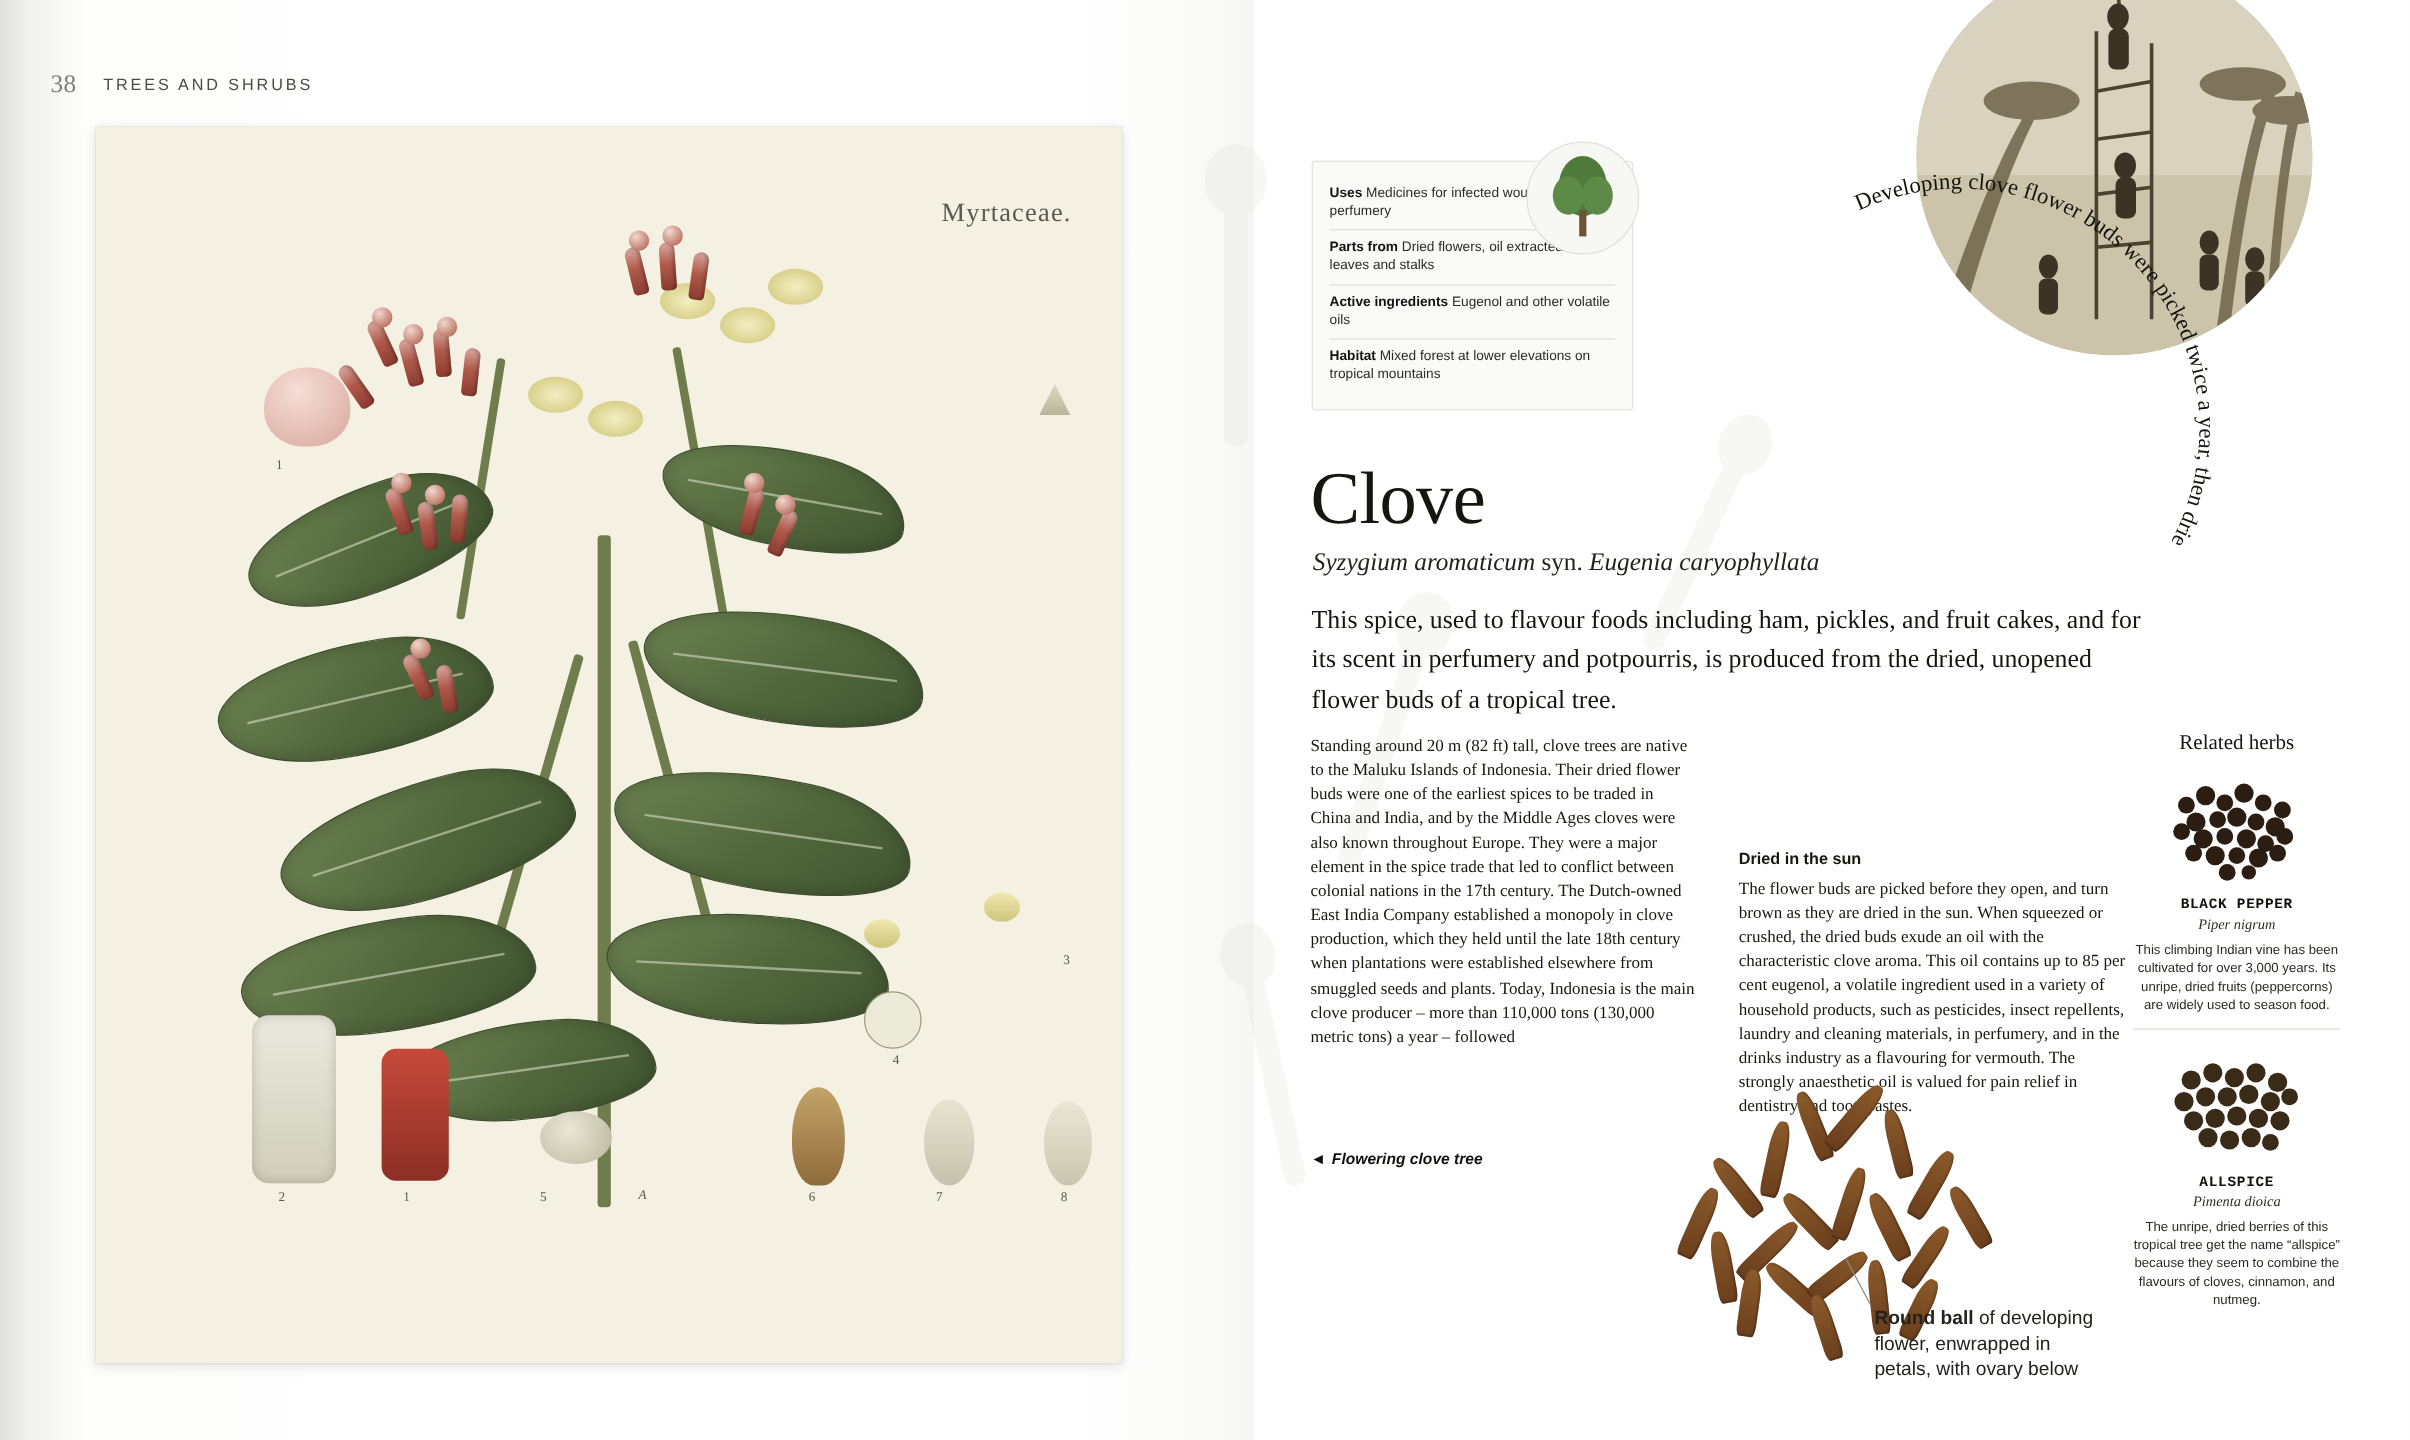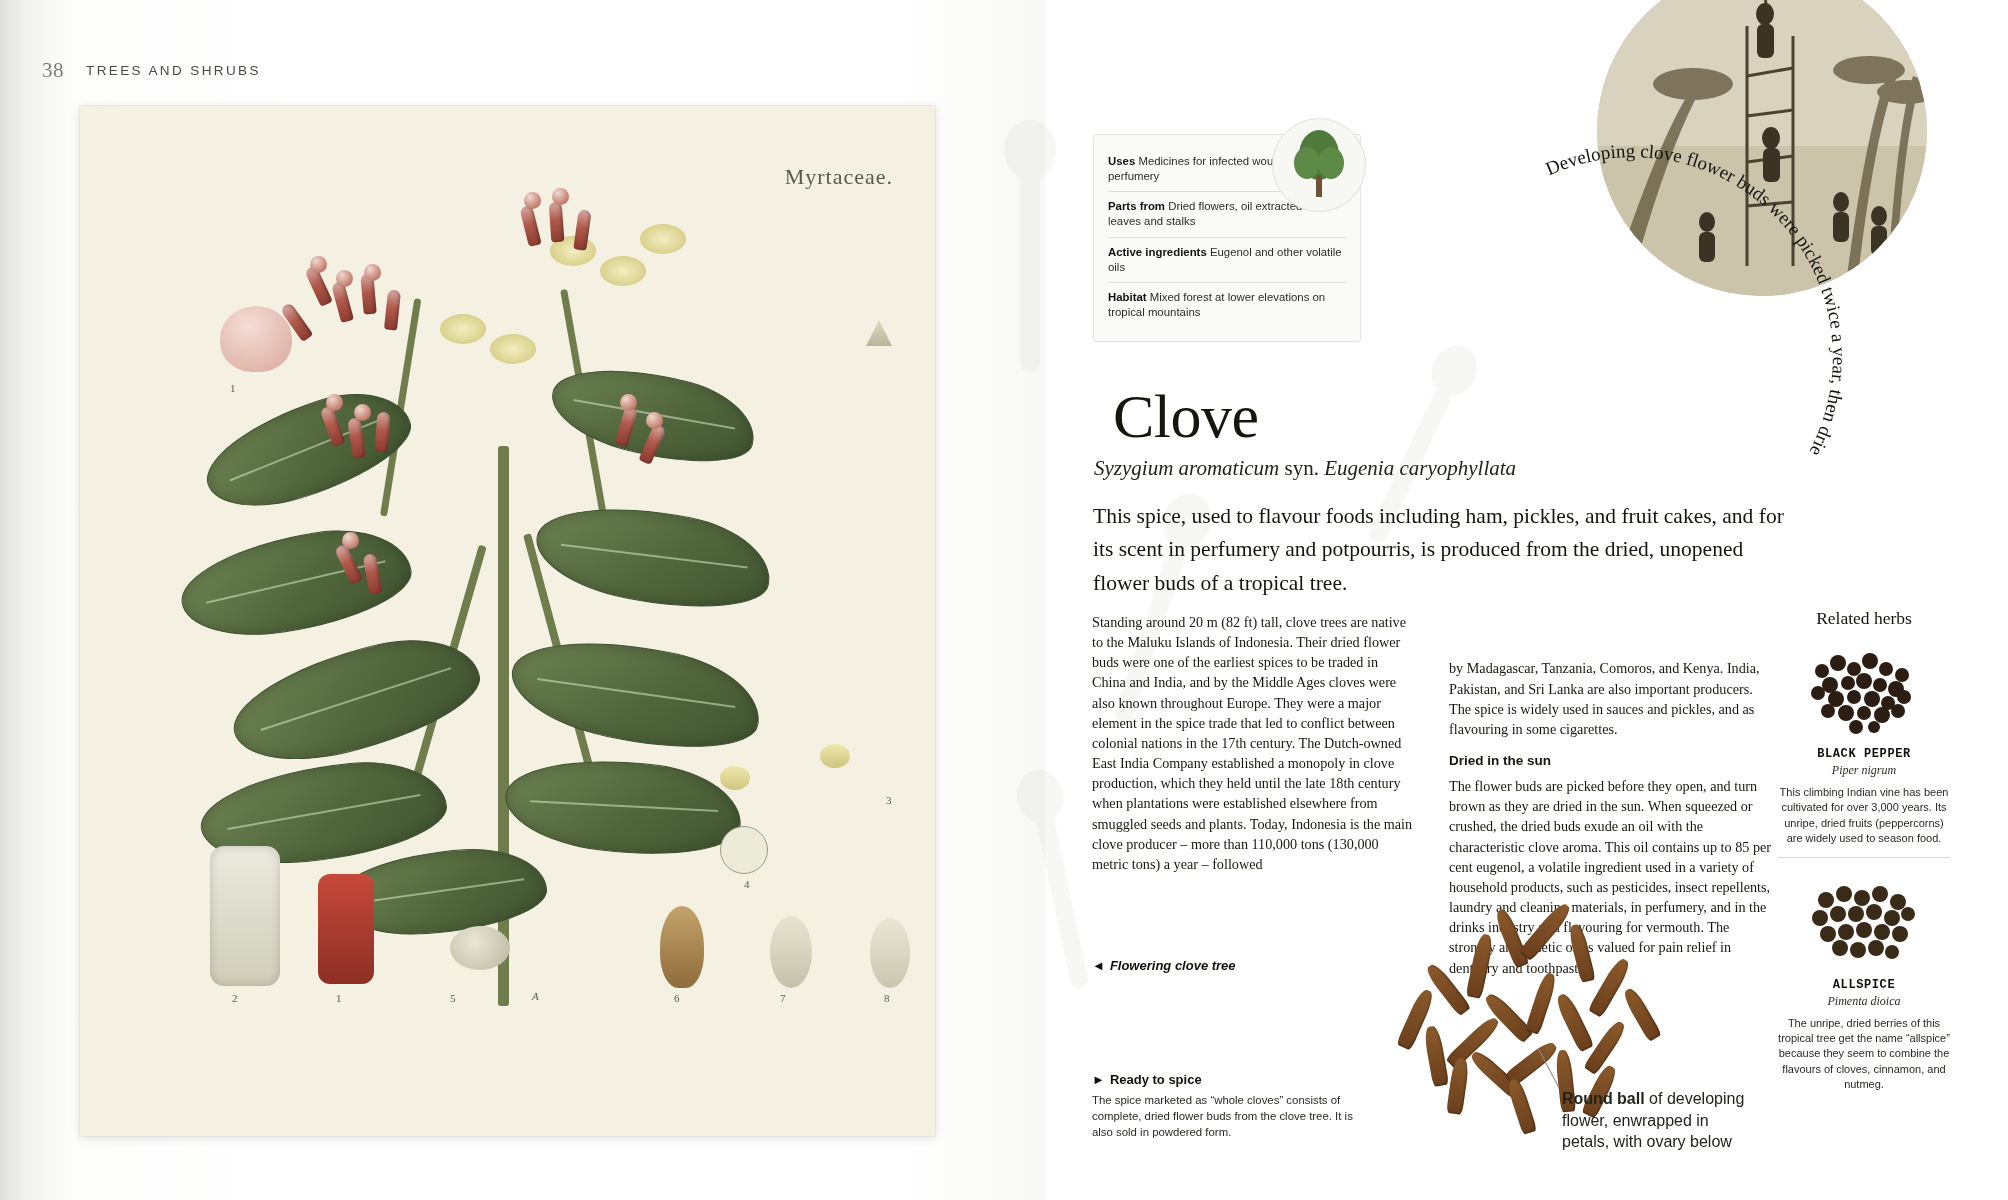--- a/index.html
+++ b/index.html
@@ -51,21 +51,21 @@
 
   .factbox{position:absolute;left:1093px;top:134px;width:238px;
      background:#fafaf8;border:1px solid #e3e3df;border-radius:3px;padding:12px 14px 14px;}
   .factrow{font-size:11.4px;line-height:1.33;color:#2b2b28;padding:7px 0;}
   .factrow + .factrow{border-top:1px solid #dedeD9;}
   .factrow b{font-weight:bold;color:#111;}
   .thumbcircle{position:absolute;left:1272px;top:118px;width:92px;height:92px;border-radius:50%;
      background:#f7f7f4;border:1px solid #e0e0db;overflow:hidden;}
 
   .title{position:absolute;left:1092px;top:385px;font-family:"Liberation Serif",serif;
-     font-size:62px;line-height:1;color:#16160f;letter-spacing:-.5px;margin-left:21px;}
+     font-size:62px;line-height:1;color:#16160f;letter-spacing:-.5px;}
   .subtitle{position:absolute;left:1094px;top:456px;font-family:"Liberation Serif",serif;
      font-size:21px;color:#23231c;}
   .subtitle i{font-style:italic;}
   .standfirst{position:absolute;left:1093px;top:500px;width:700px;
      font-family:"Liberation Serif",serif;font-size:21.5px;line-height:1.55;color:#15150f;}
 
   .cols{position:absolute;left:1092px;top:612px;width:680px;
      font-family:"Liberation Serif",serif;font-size:14.2px;line-height:1.42;color:#17170f;
      column-count:2;column-gap:34px;}
   .cols p{margin:0 0 12px;}
@@ -327,37 +327,30 @@
 
   <div class="title">Clove</div>
   <div class="subtitle">
     <i>Syzygium aromaticum</i><span> syn. </span><i>Eugenia caryophyllata</i>
   </div>
   <div class="standfirst">This spice, used to flavour foods including ham, pickles, and fruit cakes, and for its scent in perfumery and potpourris, is produced from the dried, unopened flower buds of a tropical tree.</div>
 
   <div class="cols">
     <p>Standing around 20 m (82 ft) tall, clove trees are native to the Maluku Islands of Indonesia. Their dried flower buds were one of the earliest spices to be traded in China and India, and by the Middle Ages cloves were also known throughout Europe. They were a major element in the spice trade that led to conflict between colonial nations in the 17th century. The Dutch-owned East India Company established a monopoly in clove production, which they held until the late 18th century when plantations were established elsewhere from smuggled seeds and plants. Today, Indonesia is the main clove producer – more than 110,000 tons (130,000 metric tons) a year – followed</p>
     <div style="height:150px;"></div>
-    <p>by Madagascar, Tanzania, Comoros, and Kenya. India, Pakistan, and Sri Lanka are also important producers. The spice is widely used in sauces and pickles, and as flavouring in some cigarettes.</p>
     <div class="subhead">Dried in the sun</div>
     <p>The flower buds are picked before they open, and turn brown as they are dried in the sun. When squeezed or crushed, the dried buds exude an oil with the characteristic clove aroma. This oil contains up to 85 per cent eugenol, a volatile ingredient used in a variety of household products, such as pesticides, insect repellents, laundry and cleaning materials, in perfumery, and in the drinks industry as a flavouring for vermouth. The strongly anaesthetic oil is valued for pain relief in dentistry and toothpastes.</p>
   </div>
 
   <div class="caption" style="left:1092px;top:958px;font-style:italic;">
     <div class="ch">
       <span class="arrow">◄</span><span>Flowering clove tree</span>
     </div>
   </div>
 
-  <div class="caption" style="left:1092px;top:1072px;">
-    <div class="ch">
-      <span class="arrow">►</span><span>Ready to spice</span>
-    </div>
-    <div class="cb">The spice marketed as “whole cloves” consists of complete, dried flower buds from the clove tree. It is also sold in powdered form.</div>
-  </div>
 
   <div class="clovepile">
     <div class="cloveitem" style="left:20px;top:120px;width:16px;height:62px;transform:rotate(24deg);"></div>
     <div class="cloveitem" style="left:52px;top:92px;width:15px;height:58px;transform:rotate(-38deg);"></div>
     <div class="cloveitem" style="left:84px;top:66px;width:16px;height:64px;transform:rotate(12deg);"></div>
     <div class="cloveitem" style="left:116px;top:40px;width:15px;height:60px;transform:rotate(-22deg);"></div>
     <div class="cloveitem" style="left:150px;top:30px;width:16px;height:66px;transform:rotate(40deg);"></div>
     <div class="cloveitem" style="left:186px;top:56px;width:15px;height:58px;transform:rotate(-14deg);"></div>
     <div class="cloveitem" style="left:214px;top:88px;width:16px;height:62px;transform:rotate(30deg);"></div>
     <div class="cloveitem" style="left:246px;top:118px;width:15px;height:56px;transform:rotate(-30deg);"></div>

